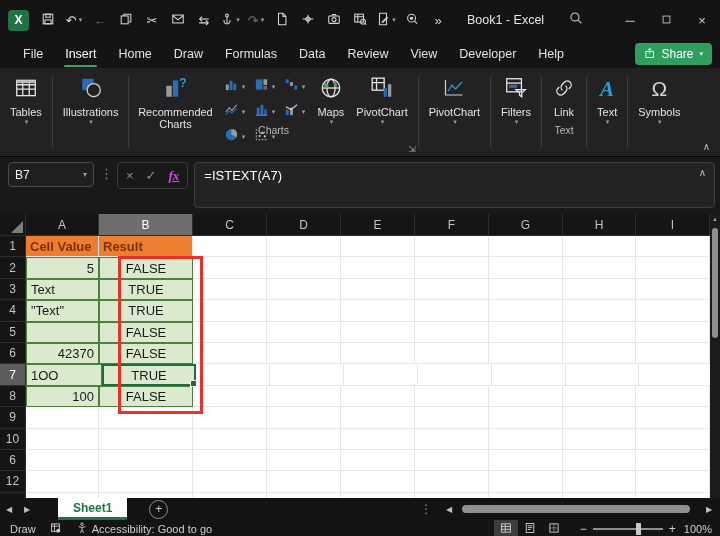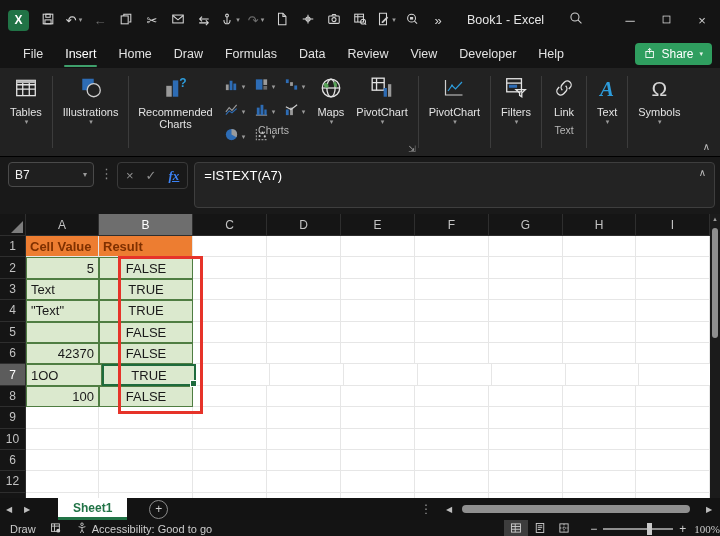--- a/index.html
+++ b/index.html
@@ -56,21 +56,21 @@
   .txtOmega{color:#d6d6d6;font-size:21px;}
 
   
   .fxrow{height:57px;background:#191919;display:flex;align-items:flex-start;padding-top:5px;box-sizing:border-box;}
   .namebox{width:86px;height:25px;margin-left:8px;background:#1f1f1f;border:1px solid #4a4a4a;border-radius:4px;
         color:#f0f0f0;font-size:12px;display:flex;align-items:center;padding:0 6px;box-sizing:border-box;}
   .namebox .chev{margin-left:auto;font-size:8px;}
   .vdots{color:#8a8a8a;margin:4px 4px 0 6px;font-size:13px;}
   .fxgroup{height:25px;border:1px solid #3a3a3a;border-radius:4px;display:flex;align-items:center;
         padding:0 8px;gap:12px;color:#8f8f8f;font-size:13px;}
-  .fxi{font-family:"Liberation Serif",serif;font-style:italic;color:#3b82f6;font-weight:bold;text-decoration:underline;}
+  .fxi{font-family:"Liberation Serif",serif;font-style:italic;color:#d946ef;font-weight:bold;text-decoration:underline;}
   .formulabox{flex:1;height:46px;margin:0 5px 0 6px;background:#232323;border:1px solid #3e3e3e;border-radius:4px;
         color:#fff;font-size:13px;padding:5px 9px;box-sizing:border-box;position:relative;}
   .formulabox .collapse{position:absolute;top:4px;right:8px;color:#bdbdbd;font-size:10px;}
 
   
   .gridwrap{height:284px;position:relative;background:#fff;overflow:hidden;}
   .hdrrow{display:flex;height:22px;}
   .corner{width:26px;background:#151515;position:relative;border-right:1px solid #2e2e2e;border-bottom:1px solid #2e2e2e;box-sizing:border-box;}
   .corner::after{content:"";position:absolute;right:2px;bottom:2px;width:0;height:0;
         border-left:12px solid transparent;border-bottom:12px solid #7d7d7d;}
@@ -114,21 +114,21 @@
   .sticon{margin-left:14px;display:flex;align-items:center;gap:4px;}
   .sticon svg{width:12px;height:12px;}
   .st-spacer{flex:1;}
   .viewbtn{width:24px;height:17px;display:flex;align-items:center;justify-content:center;color:#cdcdcd;}
   .viewbtn.on{background:#3d3d3d;}
   .viewbtn svg{width:12px;height:12px;}
   .zoomctl{display:flex;align-items:center;gap:6px;margin:0 8px 0 14px;}
   .ztrack{width:70px;height:2px;background:#8f8f8f;position:relative;}
   .zthumb{position:absolute;left:62%;top:-5px;width:5px;height:12px;background:#c9c9c9;}
   .zsign{font-size:12px;color:#cdcdcd;}
-  .zlevel{font-family:Liberation Serif, serif;}
+  .zlevel{margin-right:8px;}
 </style>
 </head>
 <body class="nosel">
 
 <div class="titlebar">
   <div class="logo">X</div>
   <div class="qat" id="qat">
       <div class="qbtn">
         <span><svg viewBox="0 0 16 16" fill="none" stroke="currentColor" stroke-width="1.2">
             <rect x="2.5" y="2.5" width="11" height="11"></rect>

